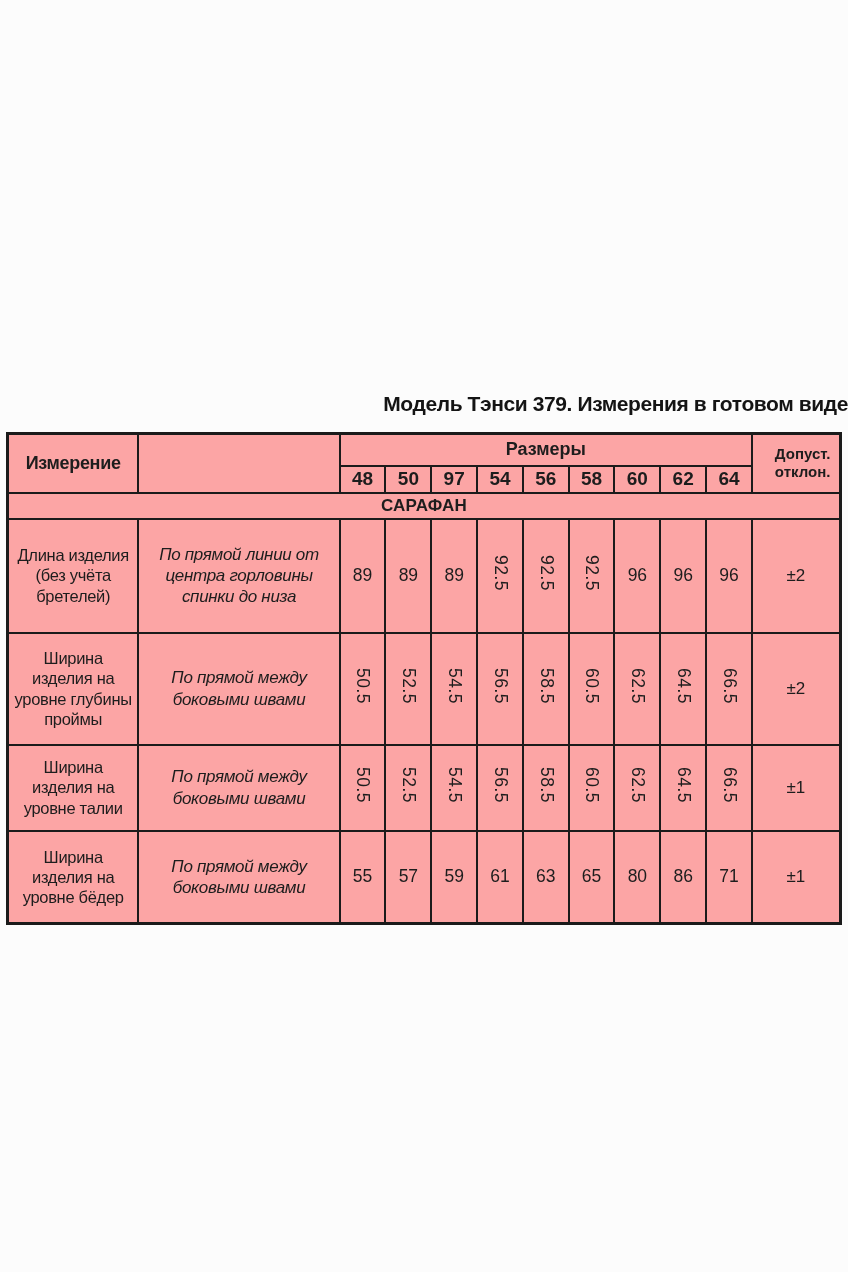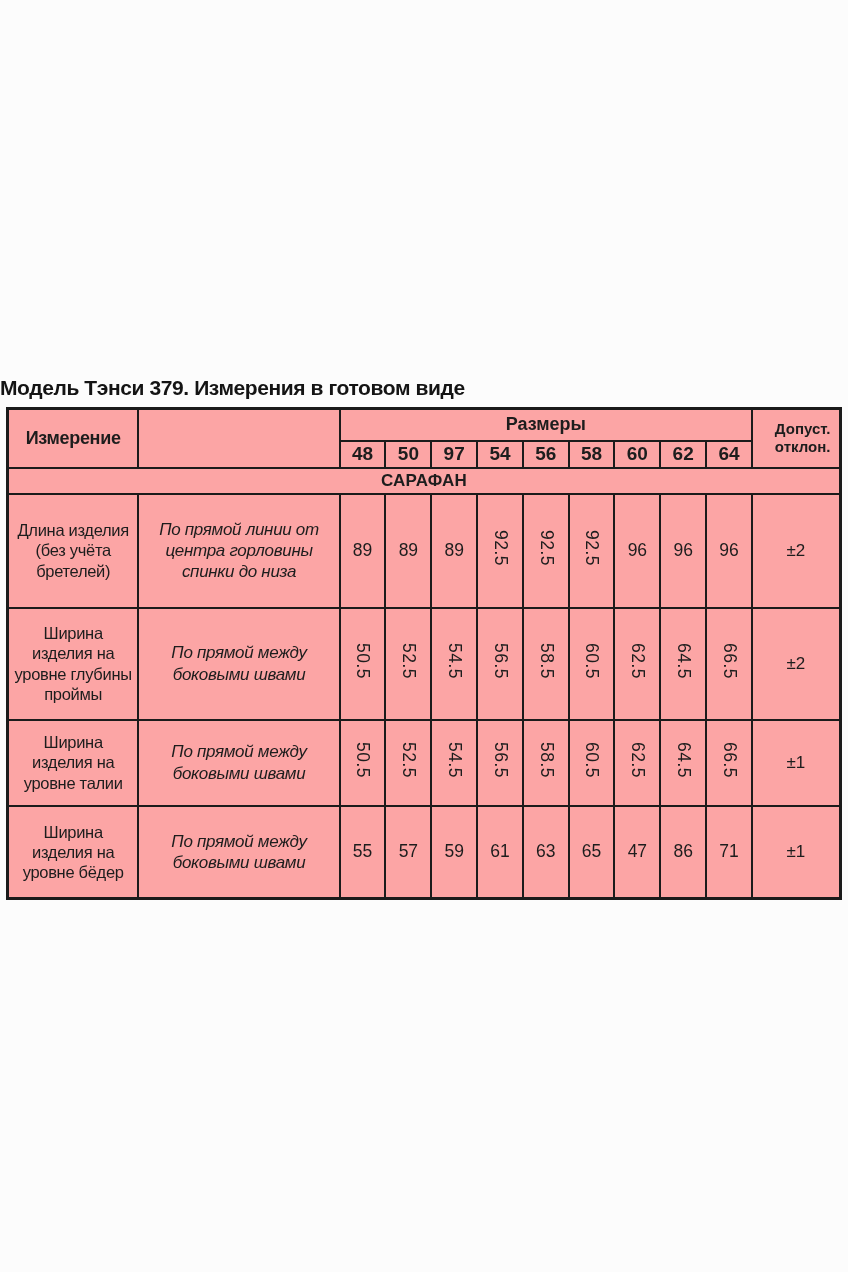--- a/index.html
+++ b/index.html
@@ -6,23 +6,23 @@
   body {
     width: 848px; height: 1272px;
     background: #fcfcfc;
     font-family: "Liberation Sans", sans-serif;
     color: #1d1d1d;
     -webkit-font-smoothing: antialiased;
   }
   .page { width: 848px; height: 1272px; overflow: hidden; }
 
   .title {
-    margin: 0 auto;
+    margin: 16px auto;
     padding-top: 376px;
-    text-align: left;
+    text-align: right;
     font-size: 21px;
     font-weight: bold;
     letter-spacing: -0.4px;
     color: #141414;
   }
 
   table.size-chart {
     margin: 7px auto 0 auto;
     width: 836px;
     border-collapse: collapse;
@@ -174,21 +174,21 @@
 
     <tr class="r3">
       <td class="meas">Ширина изделия на уровне бёдер</td>
       <td class="method">По прямой между боковыми швами</td>
       <td class="val"><span>55</span></td>
       <td class="val"><span>57</span></td>
       <td class="val"><span>59</span></td>
       <td class="val"><span>61</span></td>
       <td class="val"><span>63</span></td>
       <td class="val"><span>65</span></td>
-      <td class="val"><span>47</span></td>
+      <td class="val"><span>80</span></td>
       <td class="val"><span>86</span></td>
       <td class="val"><span>71</span></td>
       <td class="dev">±1</td>
     </tr>
   </tbody>
     </table>
 
 </div>
 
 </body></html>

